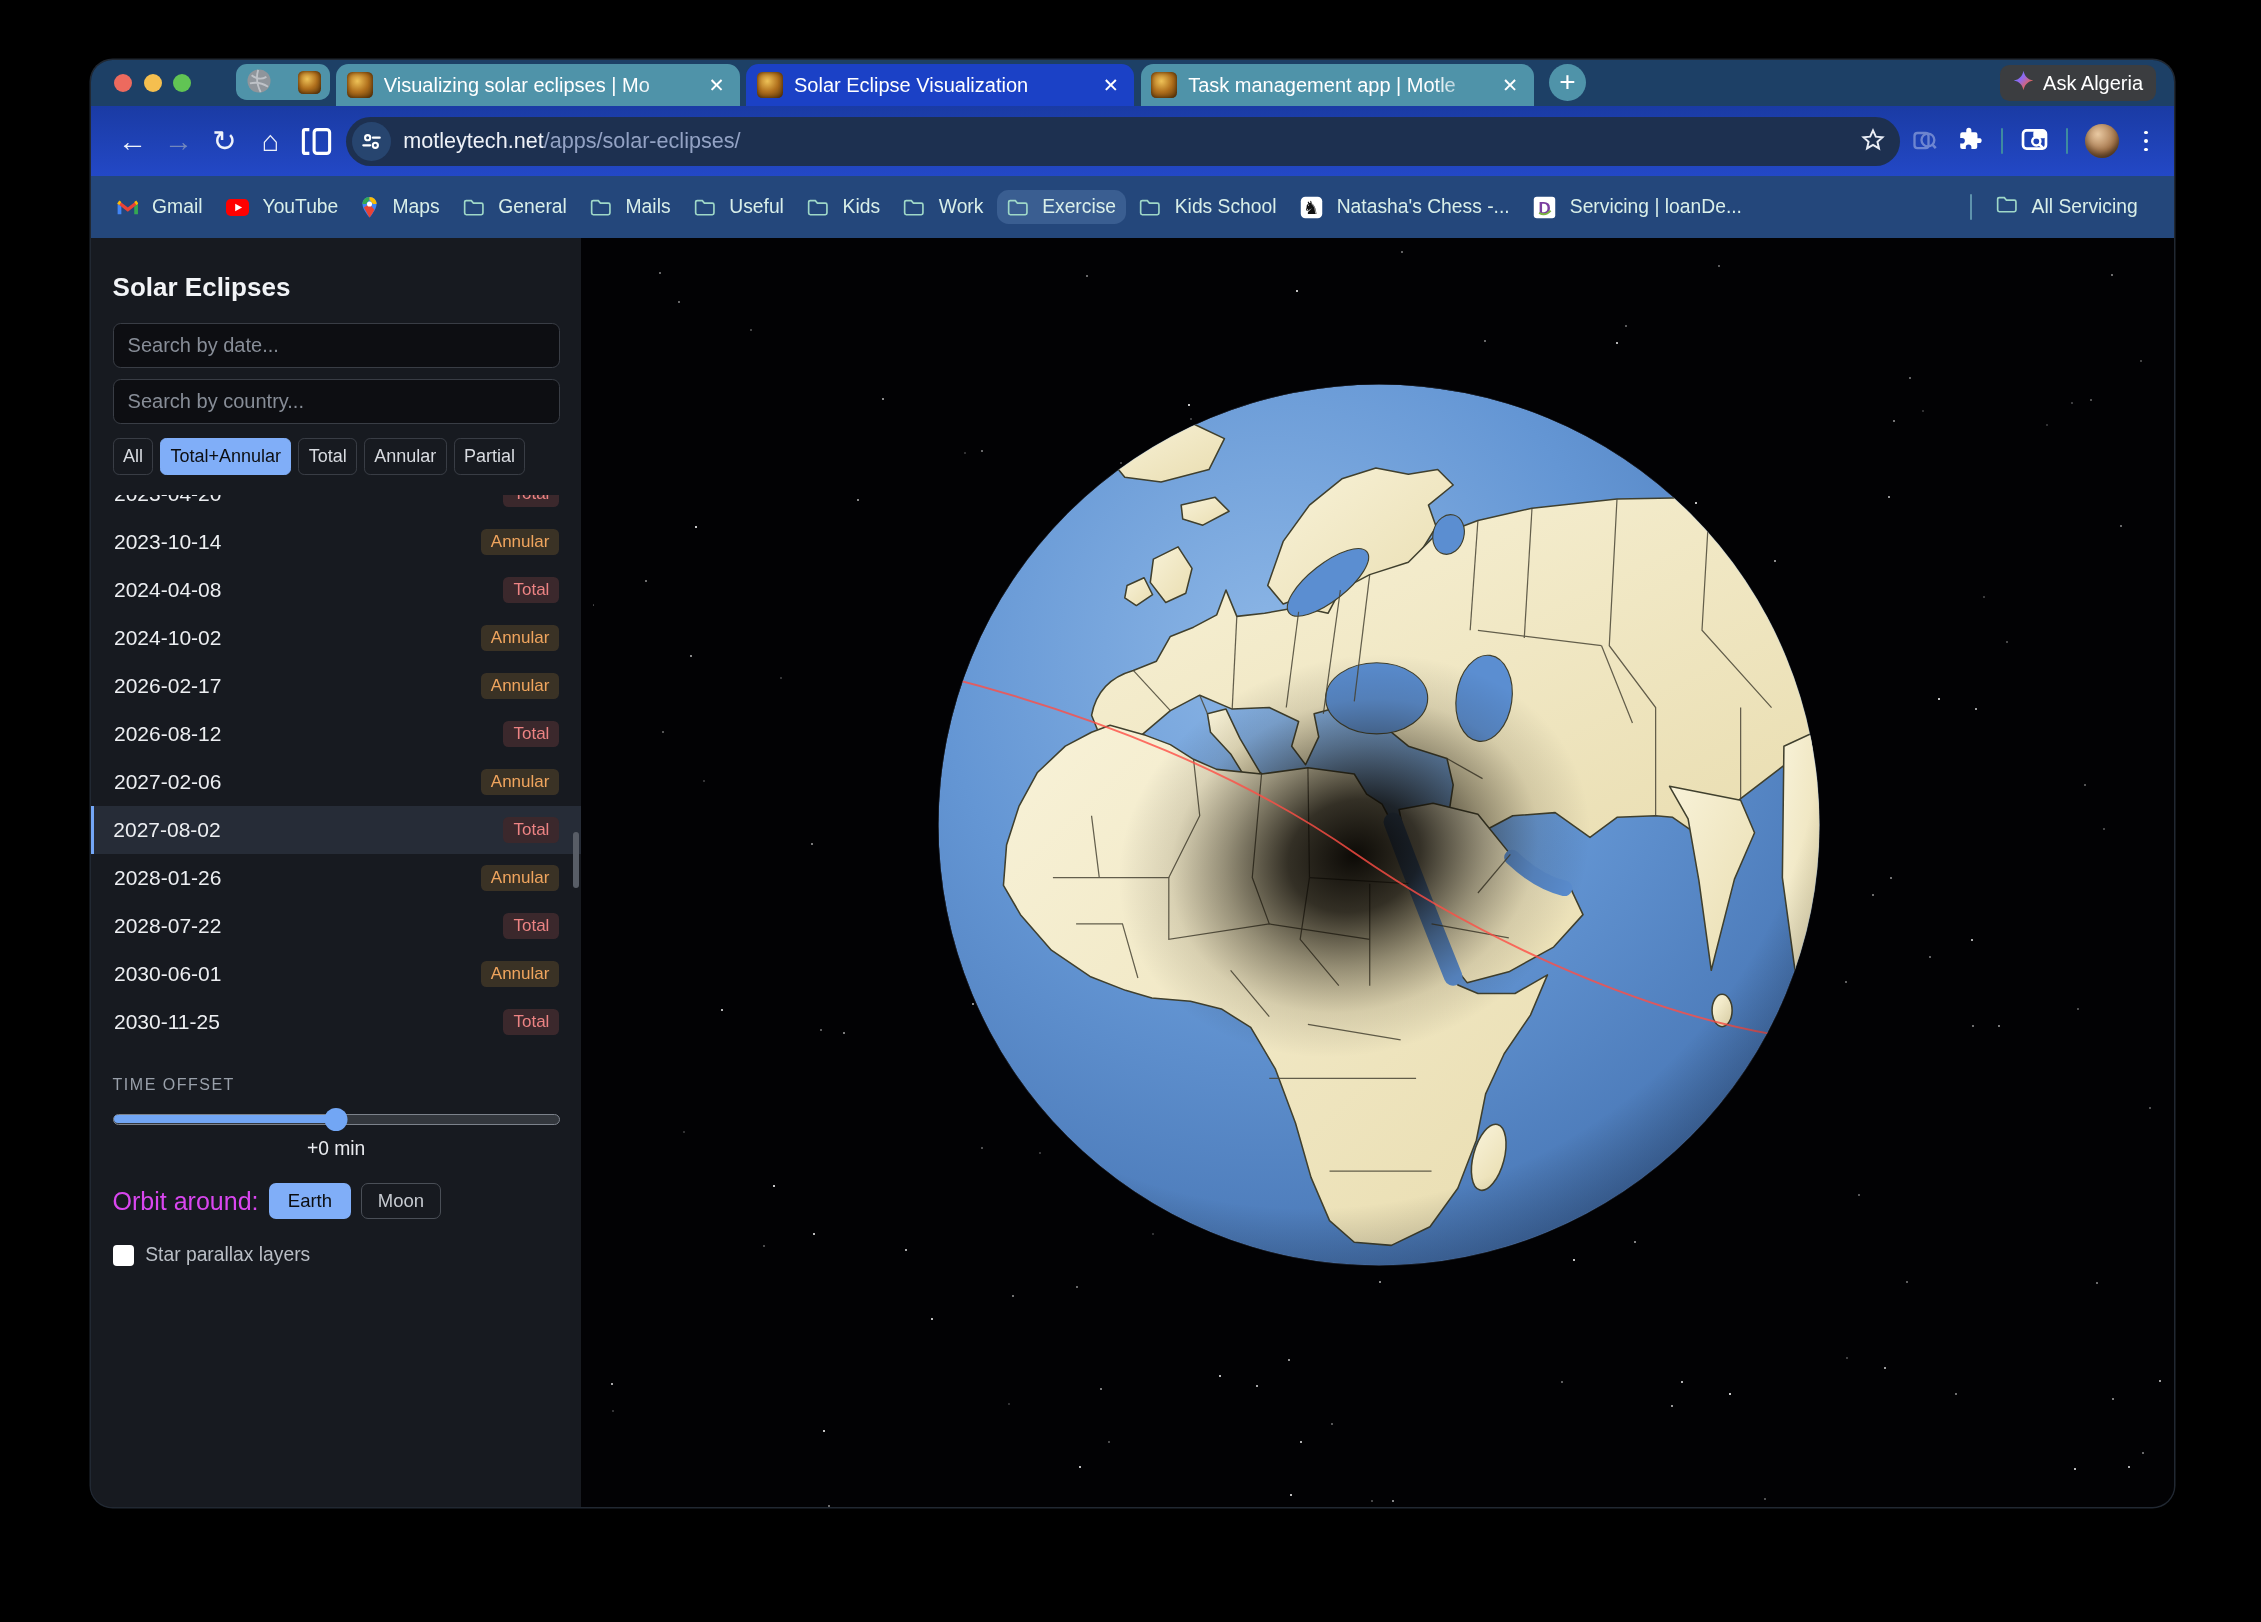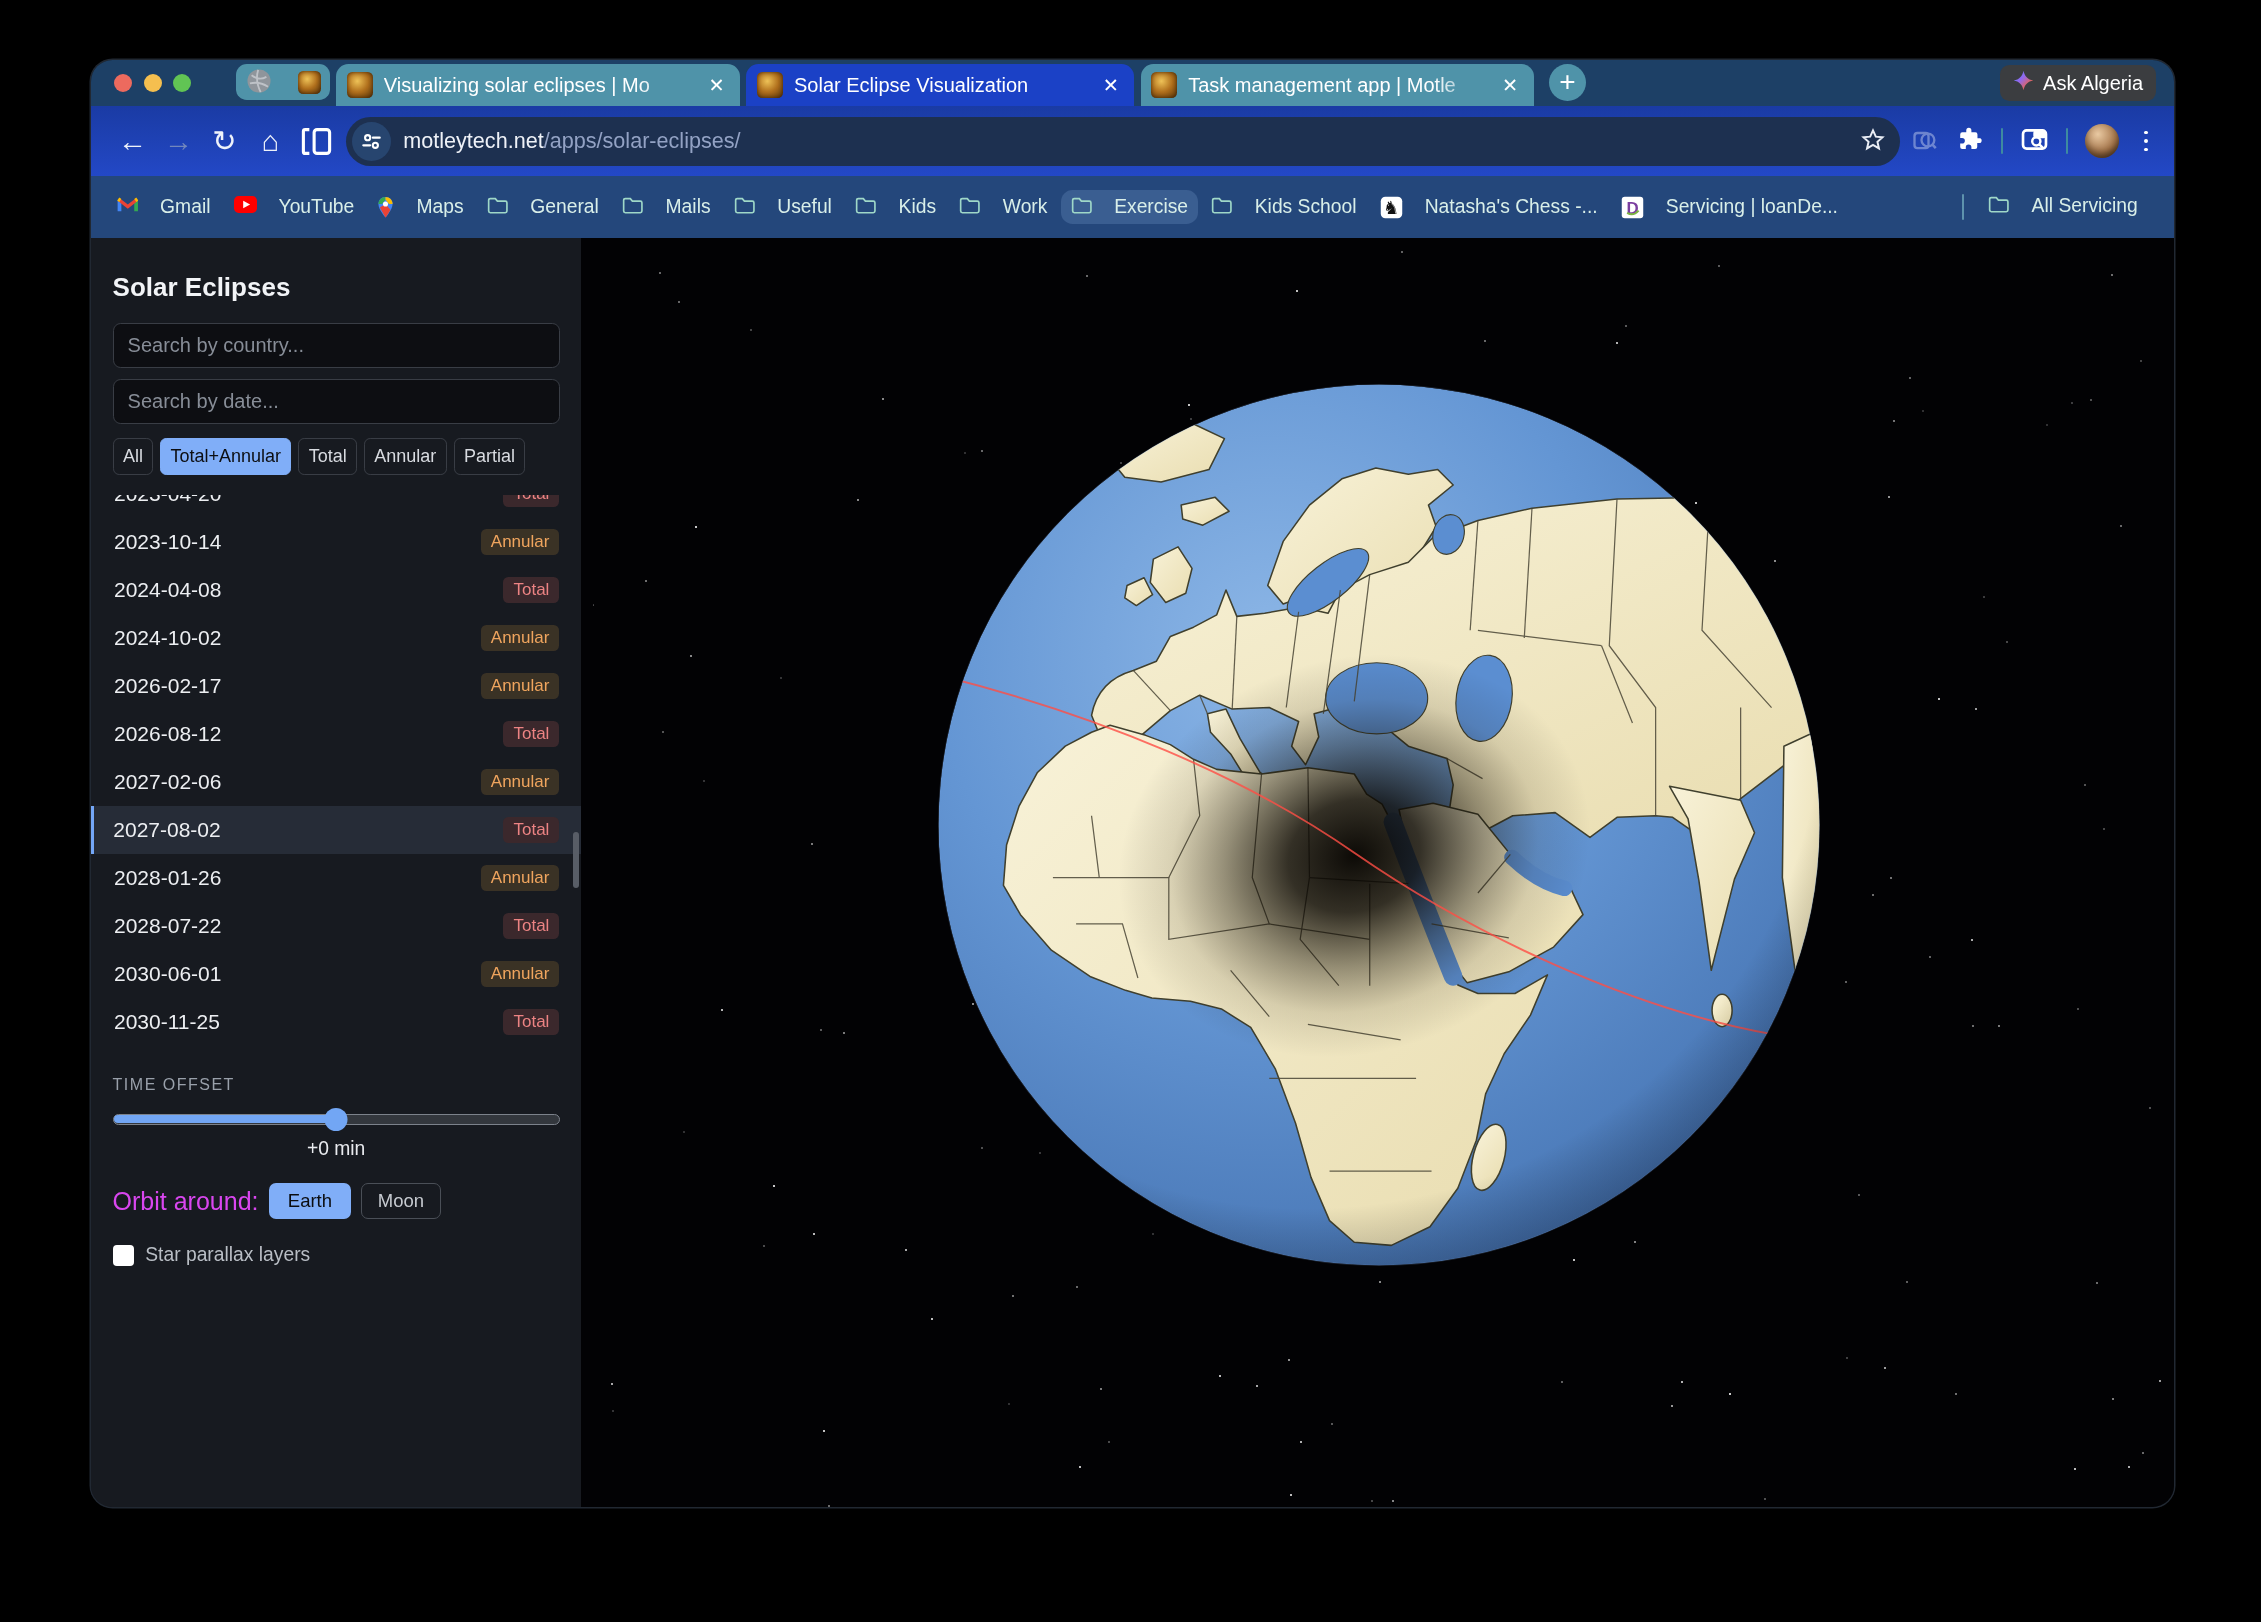--- a/index.html
+++ b/index.html
@@ -50,21 +50,21 @@
   .avatar{width:34px;height:34px;border-radius:50%;
     background:radial-gradient(circle at 38% 30%,#e9c9a2,#a5754a 58%,#53381f 95%);
     box-shadow:inset 0 -4.6px 7.7px rgba(30,20,10,.5);}
   .kebab{display:flex;flex-direction:column;gap:4.6px;padding:0 7.7px;}
   .kebab i{width:3.9px;height:3.9px;border-radius:50%;background:#fff;display:block;}
 
   
   .bookmarks{height:62px;background:#24477b;display:flex;align-items:center;padding:0 15.5px;flex:none;
     color:#d9efe9;font-size:19.3px;}
   .bm-left{display:flex;align-items:center;gap:3.1px;min-width:0;overflow:hidden;}
-  .bm{display:flex;gap:22px;padding:6.2px 10px;border-radius:11.6px;white-space:nowrap;flex:none;}
+  .bm{display:flex;align-items:center;gap:14px;padding:6.2px 10px;border-radius:11.6px;white-space:nowrap;flex:none;}
   .bm.hl{background:rgba(170,205,255,.17);}
   .bm-right{margin-left:auto;display:flex;align-items:center;gap:14px;flex:none;padding-right:10.8px;}
 
   
   .content{flex:1;display:flex;min-height:0;}
   .sidebar{width:490px;background:#171a20;flex:none;position:relative;overflow:hidden;}
   .s-title{margin:34px 21.6px 0;font-size:26px;font-weight:bold;color:#f2f4f7;}
   .search{display:block;width:447px;margin:20px 21.6px 0;height:45px;background:#0d0e12;
     border:1.5px solid #393d45;border-radius:7.7px;color:#d8dbe0;font-size:20px;padding:0 14px;outline:none;
     font-family:"Liberation Sans",sans-serif;}
@@ -344,22 +344,22 @@
         </span>
         <span>All Servicing</span>
       </div>
     </div>
   </div>
 
   <div class="content">
 
     <aside class="sidebar">
       <div class="s-title">Solar Eclipses</div>
+      <input class="search" placeholder="Search by date..." style="">
       <input class="search" placeholder="Search by country..." style="">
-      <input class="search" placeholder="Search by date..." style="">
       <div class="filters" id="filters">
           <button class="fbtn">All</button>
           <button class="fbtn sel">Total+Annular</button>
           <button class="fbtn">Total</button>
           <button class="fbtn">Annular</button>
           <button class="fbtn">Partial</button>
         </div>
 
       <div class="list-vp">
         <div id="elist" style="transform:translateY(-25px)">

